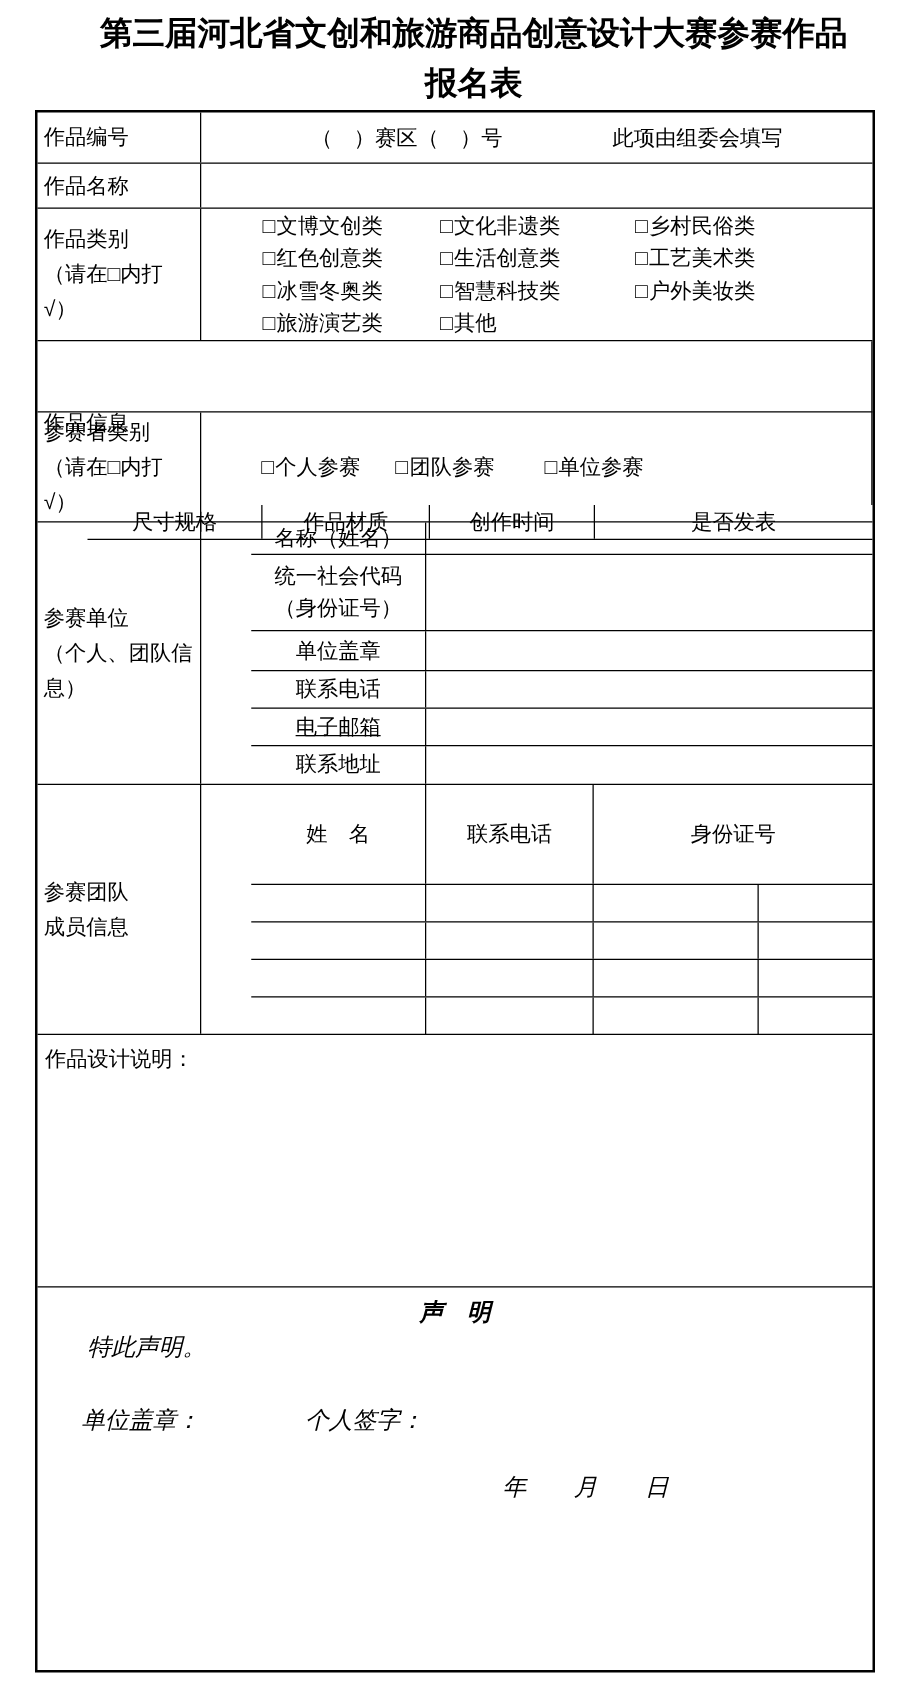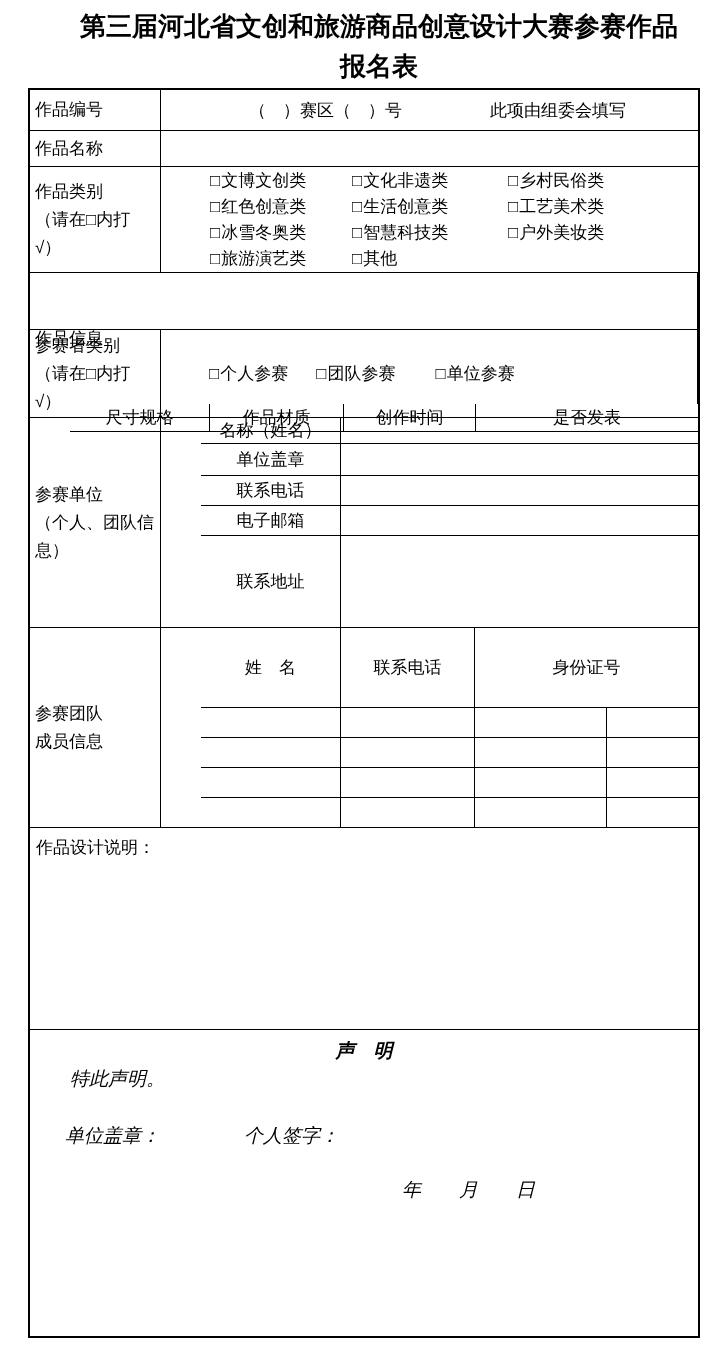--- a/index.html
+++ b/index.html
@@ -48,21 +48,21 @@
   .w1 { flex: 0 0 140px; } .w2 { flex: 0 0 134px; } .w3 { flex: 0 0 132px; }
   .wlast { flex: 1 1 auto; border-right: none; }
   .wspan { flex: 1 1 auto; border-right: none; }
 
   .c5 { display: flex; align-items: center; padding-left: 8px; gap: 28px; }
   .m3 { margin-left: 12px; }
 
   .frow { display: flex; border-bottom: 1px solid #000; min-height: 0; }
   .frow:last-child { border-bottom: none; flex: 1 1 auto; }
   .fr0 { flex: 0 0 26px; align-items: center; } .fr1 { flex: 0 0 61px; } .fr2 { flex: 0 0 32px; }
-  .fr3 { flex: 0 0 30px; } .fr4 { flex: 0 0 30px; }
+  .fr3 { flex: 0 0 30px; } .fr4 { flex: 0 0 30px; text-decoration: underline; }
   .fl { flex: 0 0 140px; border-right: 1px solid #000; display: flex; align-items: center; justify-content: center; text-align: center; line-height: 26px; padding: 0 6px; }
   .fv { flex: 1 1 auto; }
 
   .thead { flex: 0 0 80px; border-bottom: 1px solid #000; display: flex; }
   .trw { display: flex; flex: 0 0 30px; border-bottom: 1px solid #000; }
   .trw:last-child { border-bottom: none; }
 
   .dcell { flex: 1 1 auto; padding: 8px 6px; }
 
   .decl { flex: 1 1 auto; padding: 6px 2px 0 2px; font-size: 19px; font-style: italic; }
@@ -199,20 +199,24 @@
     <div class="tr r6">
       <div class="lcol">
         <div>参赛单位</div>
         <div>（个人、团队信息）</div>
       </div>
       <div class="ccol stack">
         <div class="frow fr0">
           <div class="fl">名称（姓名）</div>
           <div class="fv"></div>
         </div>
+        <div class="frow fr1">
+          <div class="fl">统一社会代码（身份证号）</div>
+          <div class="fv"></div>
+        </div>
         <div class="frow fr2">
           <div class="fl">单位盖章</div>
           <div class="fv"></div>
         </div>
         <div class="frow fr3">
           <div class="fl">联系电话</div>
           <div class="fv"></div>
         </div>
         <div class="frow fr4">
           <div class="fl">电子邮箱</div>

